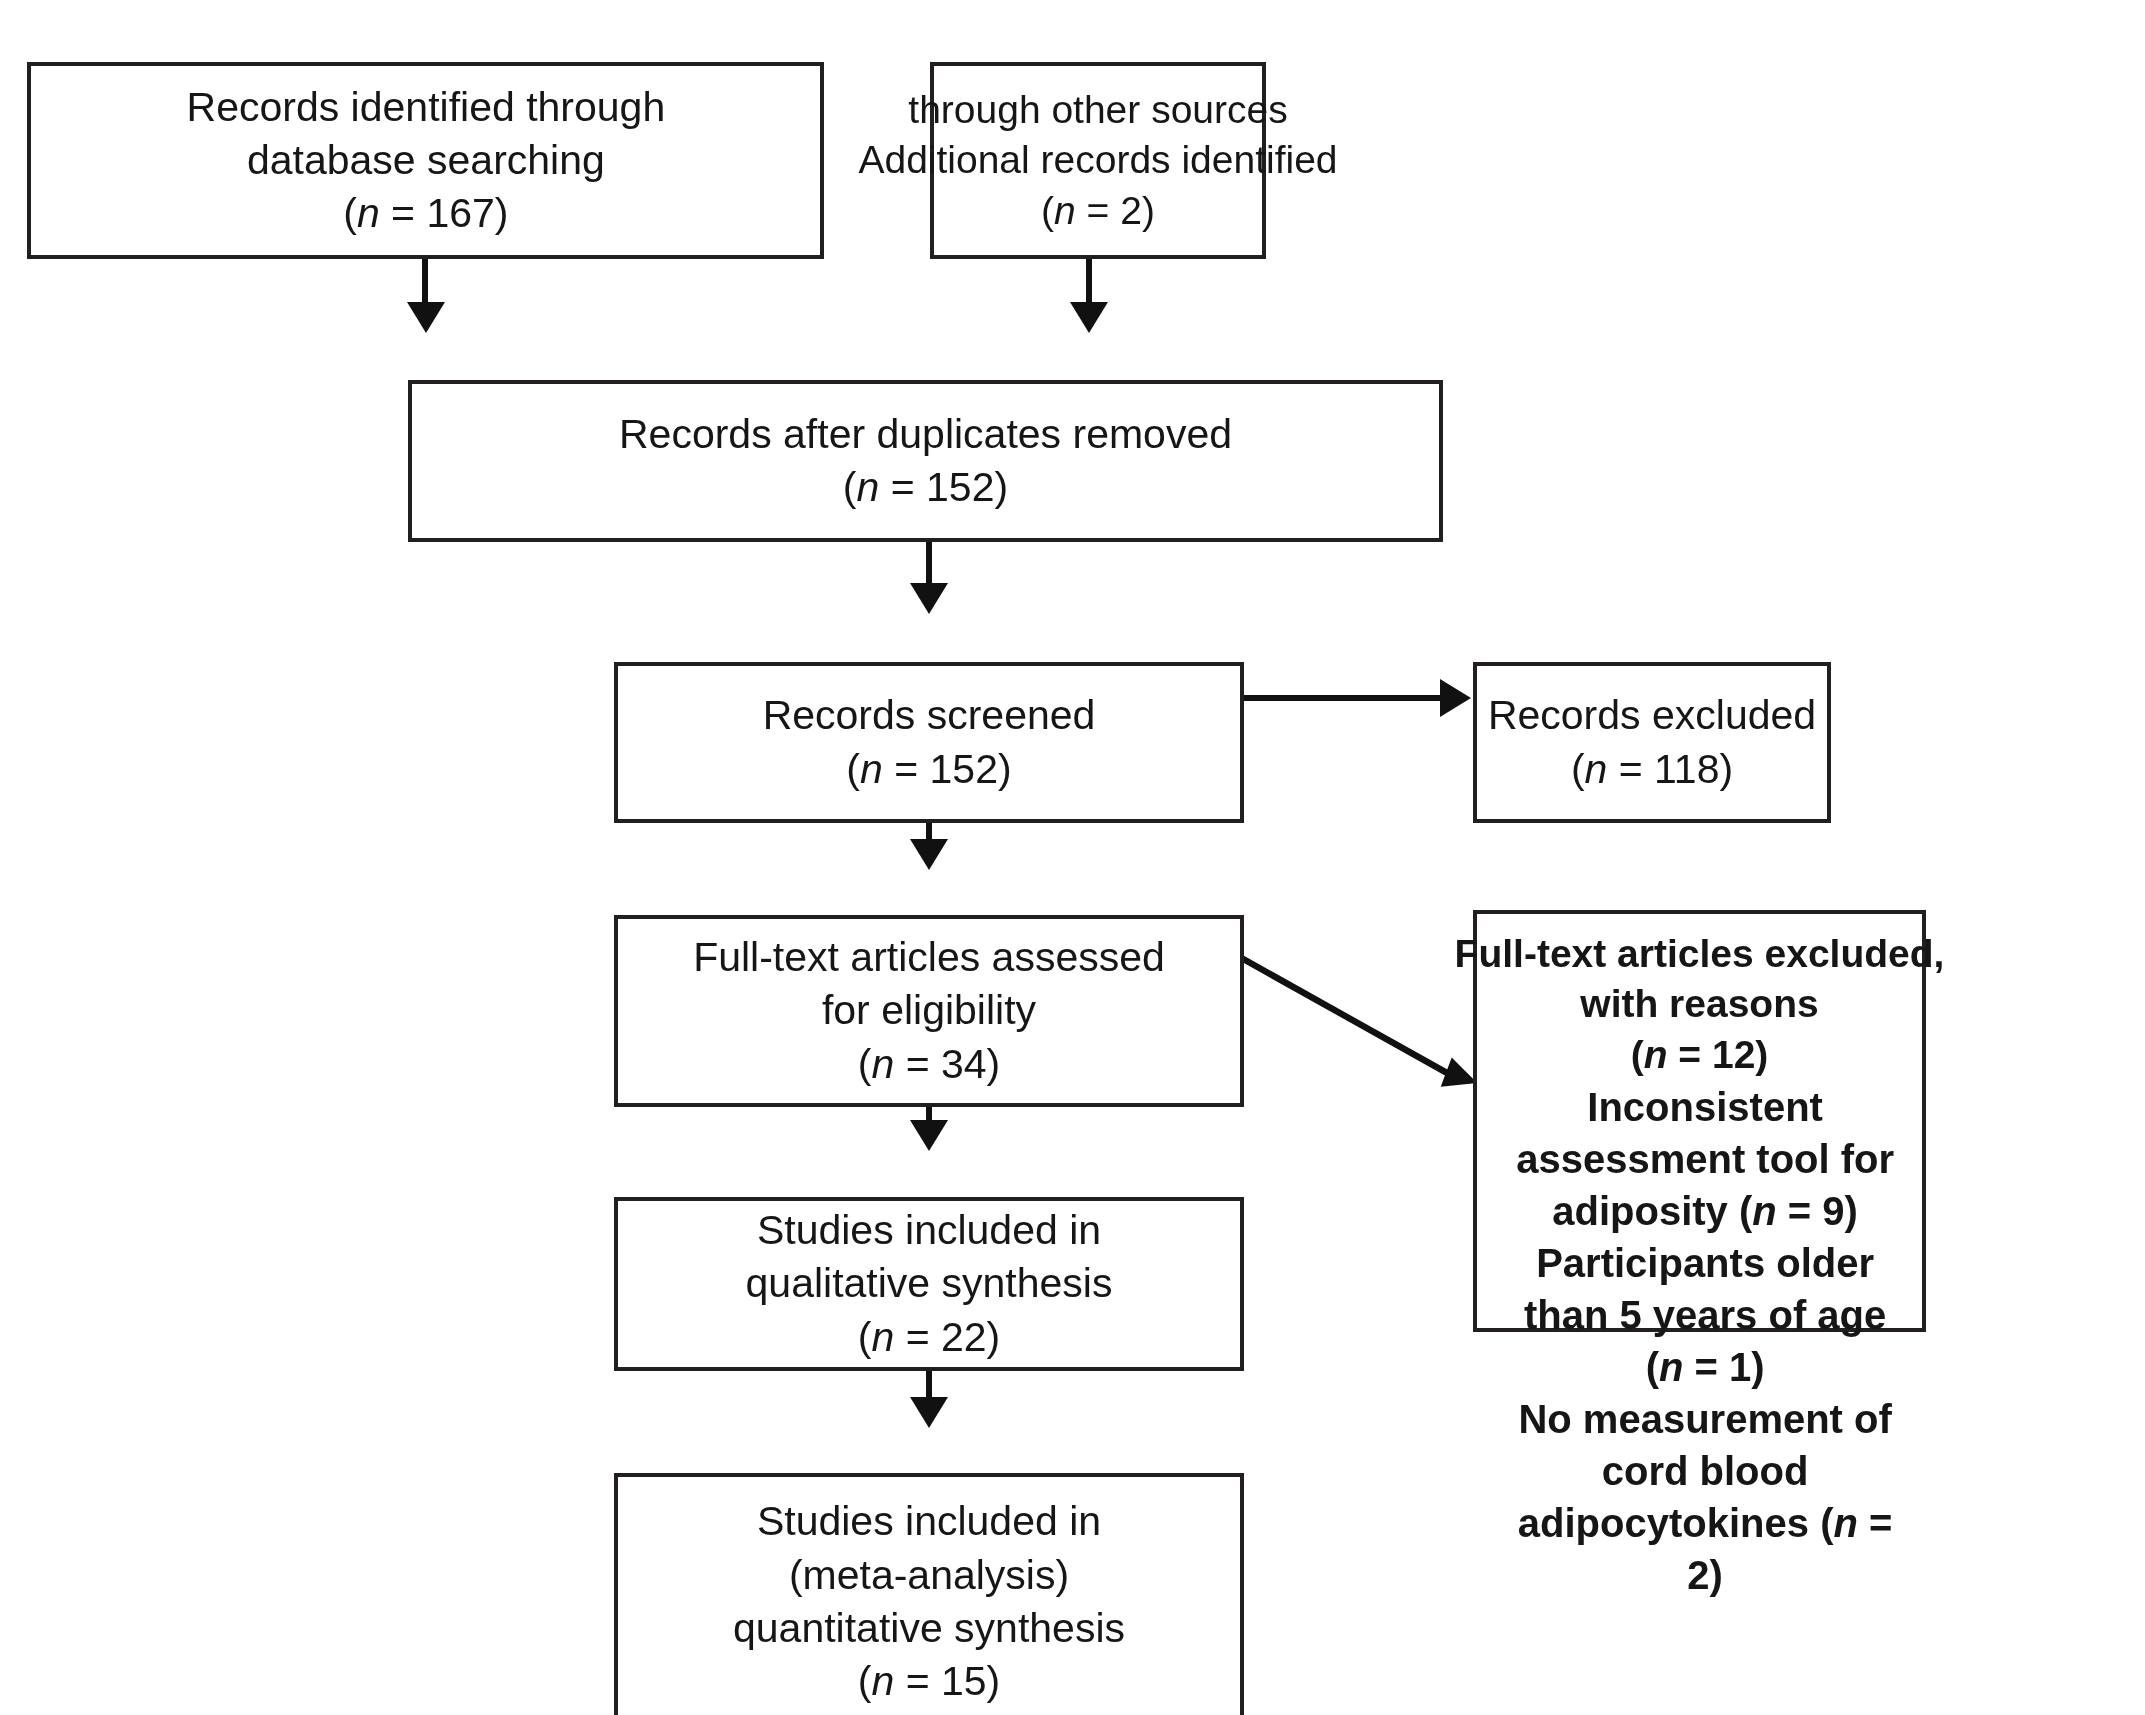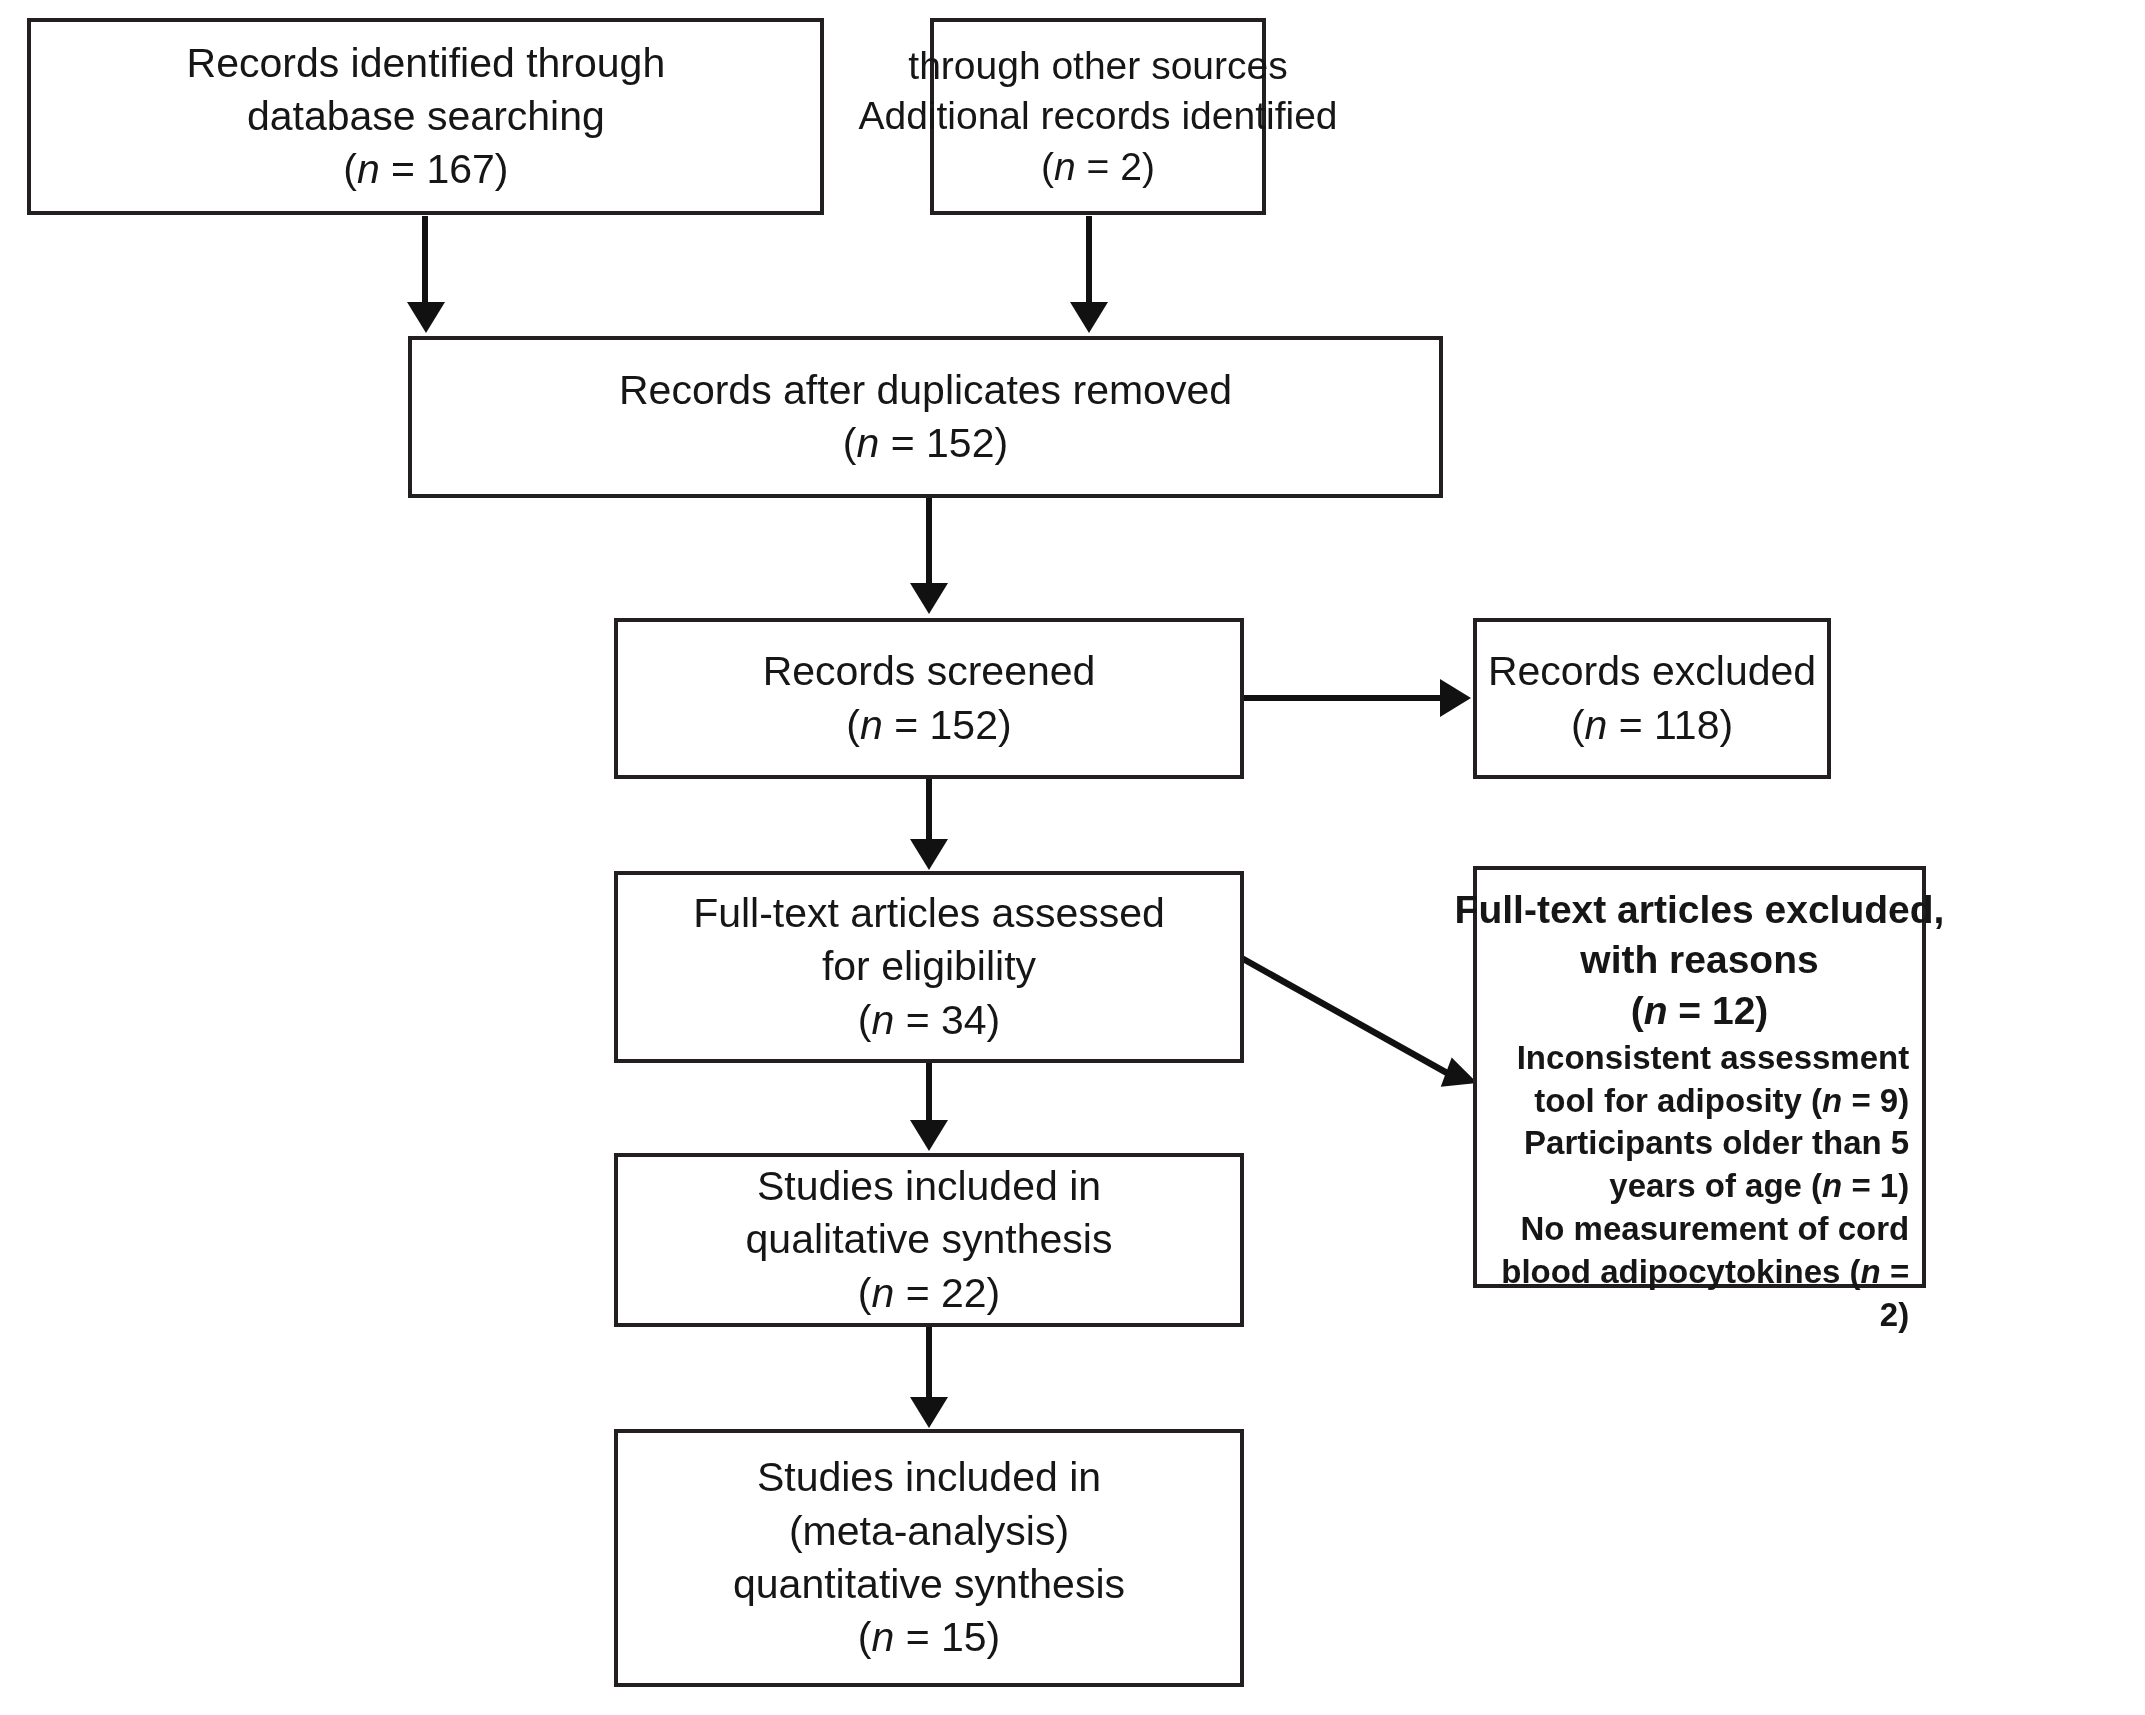--- a/index.html
+++ b/index.html
@@ -21,35 +21,36 @@
     box-sizing: border-box;
     border: 4.6px solid #231f20;
     background: #ffffff;
     display: flex;
     flex-direction: column;
     align-items: center;
     justify-content: center;
     text-align: center;
     color: #161616;
     z-index: 3;
+    margin-top: 44px;
   }
   .node .line {
     display: block;
     white-space: nowrap;
     line-height: 1.30;
   }
   
   .t-big  { font-size: 41px; }
   .t-mid  { font-size: 39px; }
 
   .reasons {
     align-self: stretch;
-    text-align: right;
+    text-align: center;
     padding: 0 12.8px 0 24px;
-    font-size: 33px;
+    font-size: 40px;
     line-height: 1.27;
   }
   .reasons .line { white-space: normal; }
 
   .n-ital { font-style: italic; }
 
   
   .vline {
     position: absolute;
     width: 6.4px;

